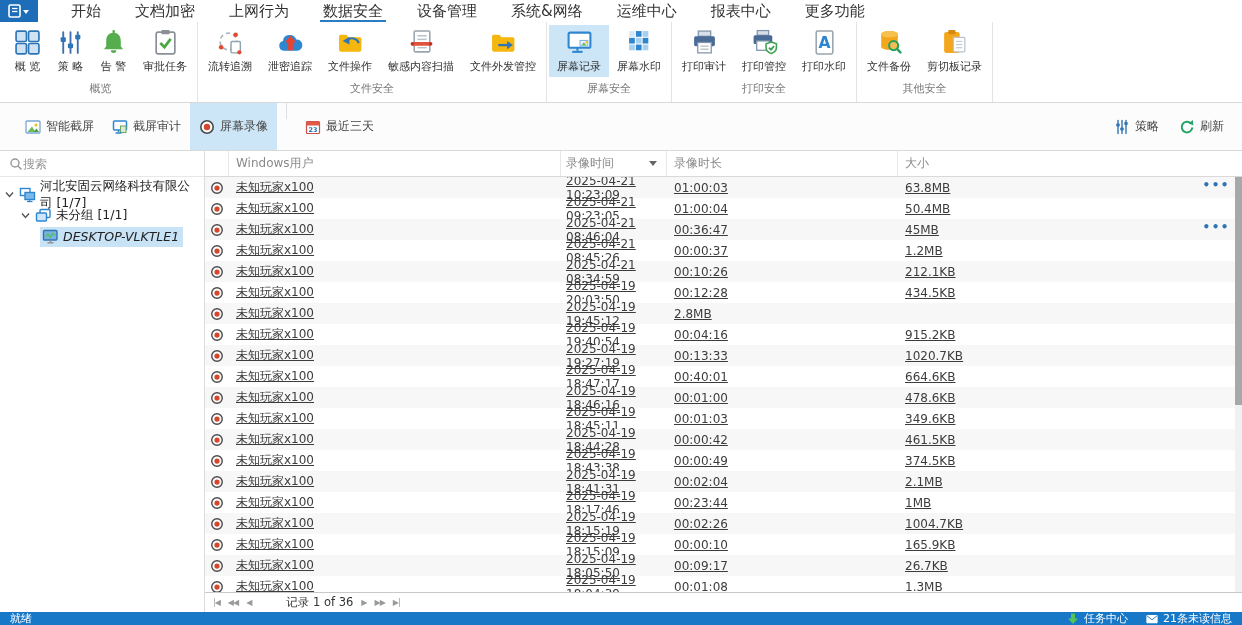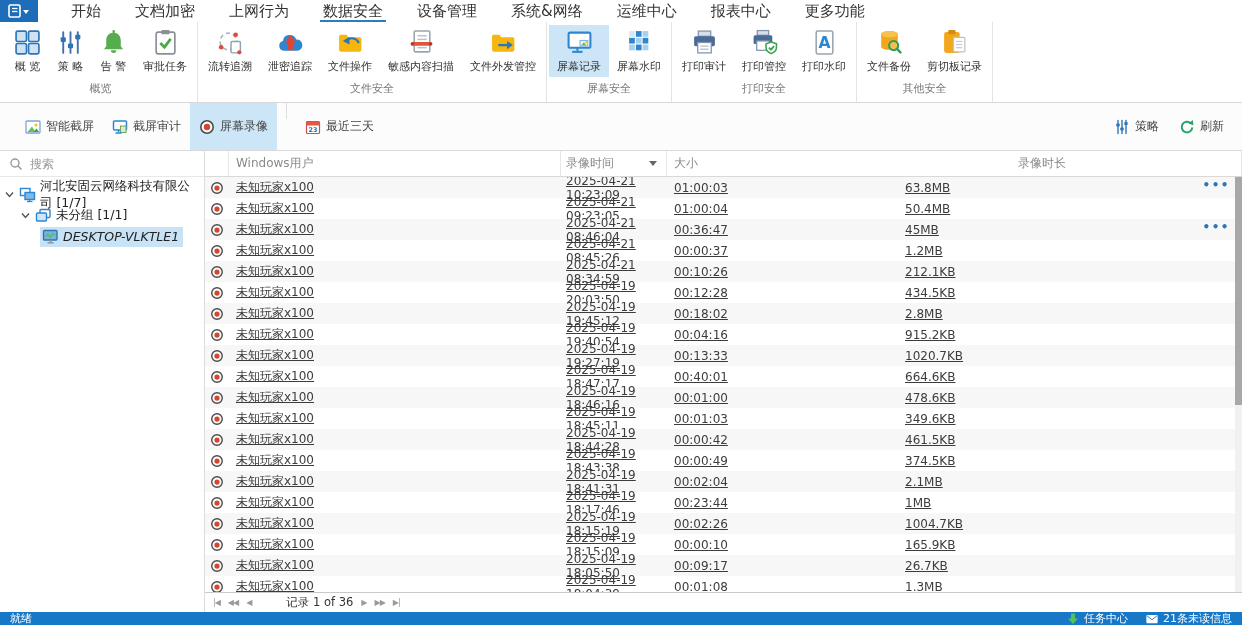--- a/index.html
+++ b/index.html
@@ -27,21 +27,21 @@
   .sub-btn { display:flex; align-items:center; gap:5px; padding:5px 9px; font-size:12px; color:#444; cursor:default; }
   .sub-btn.active { background:#cde6f7; }
   .sub-btn svg { width:16px; height:16px; }
   .sub-divider { width:1px; height:16px; background:#ddd; margin:0 9px; }
   .sub-right { margin-left:auto; display:flex; align-items:center; gap:16px; }
   .sub-right .sub-btn { padding:4px 2px; }
 
   
   .main { height:462px; display:flex; border-top:1px solid #d9d9d9; }
   .sidebar { width:205px; border-right:1px solid #dcdcdc; background:#fff; display:flex; flex-direction:column; }
-  .search-row { height:26px; display:flex; align-items:center; gap:7px; padding:0 9px; border-bottom:1px solid #e8e8e8; }
+  .search-row { height:26px; display:flex; align-items:center; padding:0 9px; border-bottom:1px solid #e8e8e8; }
   .search-row input { border:none; outline:none; flex:1; font-size:12px; font-family:inherit; color:#333; background:transparent; }
   .search-row input::placeholder { color:#999; }
   .tree { padding-top:7px; font-size:12.5px; color:#222; }
   .tree-row { height:21px; display:flex; align-items:center; cursor:default; }
   .tree-row svg.chev { width:11px; height:11px; margin-right:2px; flex:none; }
   .tree-row svg.nicon { width:17px; height:16px; margin-right:4px; flex:none; }
   .node-chip { display:flex; align-items:center; padding:2px 4px 2px 2px; }
   .node-chip.sel { background:#c8e2f6;font-style:italic; }
 
   
@@ -417,25 +417,25 @@
       <div class="th c-icon"></div>
       <div class="th c-user">
           <span>Windows用户</span>
         </div>
       <div class="th c-time">
         <span>录像时间</span>
         <svg width="8" height="5" viewBox="0 0 8 5">
             <polygon points="0,0 8,0 4,5" fill="#666"></polygon>
           </svg>
       </div>
+      <div class="th c-dur">
+          <span>录像时长</span>
+        </div>
       <div class="th c-size" style="border-right:none;">
           <span>大小</span>
-        </div>
-      <div class="th c-dur">
-          <span>录像时长</span>
         </div>
     </div>
 
     <div class="tbody">
 
         <div class="row selected has-menu">
           <span class="c-icon">
             <svg class="rec-icon" viewBox="0 0 16 16">
               <circle cx="8" cy="8" r="6" fill="#fff" stroke="#4a4a4a" stroke-width="1.6"></circle>
               <circle cx="8" cy="8" r="3" fill="#d6452c"></circle>
@@ -520,21 +520,20 @@
 
         <div class="row">
           <span class="c-icon">
             <svg class="rec-icon" viewBox="0 0 16 16">
               <circle cx="8" cy="8" r="6" fill="#fff" stroke="#4a4a4a" stroke-width="1.6"></circle>
               <circle cx="8" cy="8" r="3" fill="#d6452c"></circle>
             </svg>
           </span>
           <span class="c-user">未知玩家x100</span>
           <span class="c-time">2025-04-19 19:45:12</span>
-          <span class="c-dur">00:18:02</span>
           <span class="c-size">2.8MB</span>
 
         </div>
 
         <div class="row">
           <span class="c-icon">
             <svg class="rec-icon" viewBox="0 0 16 16">
               <circle cx="8" cy="8" r="6" fill="#fff" stroke="#4a4a4a" stroke-width="1.6"></circle>
               <circle cx="8" cy="8" r="3" fill="#d6452c"></circle>
             </svg>

